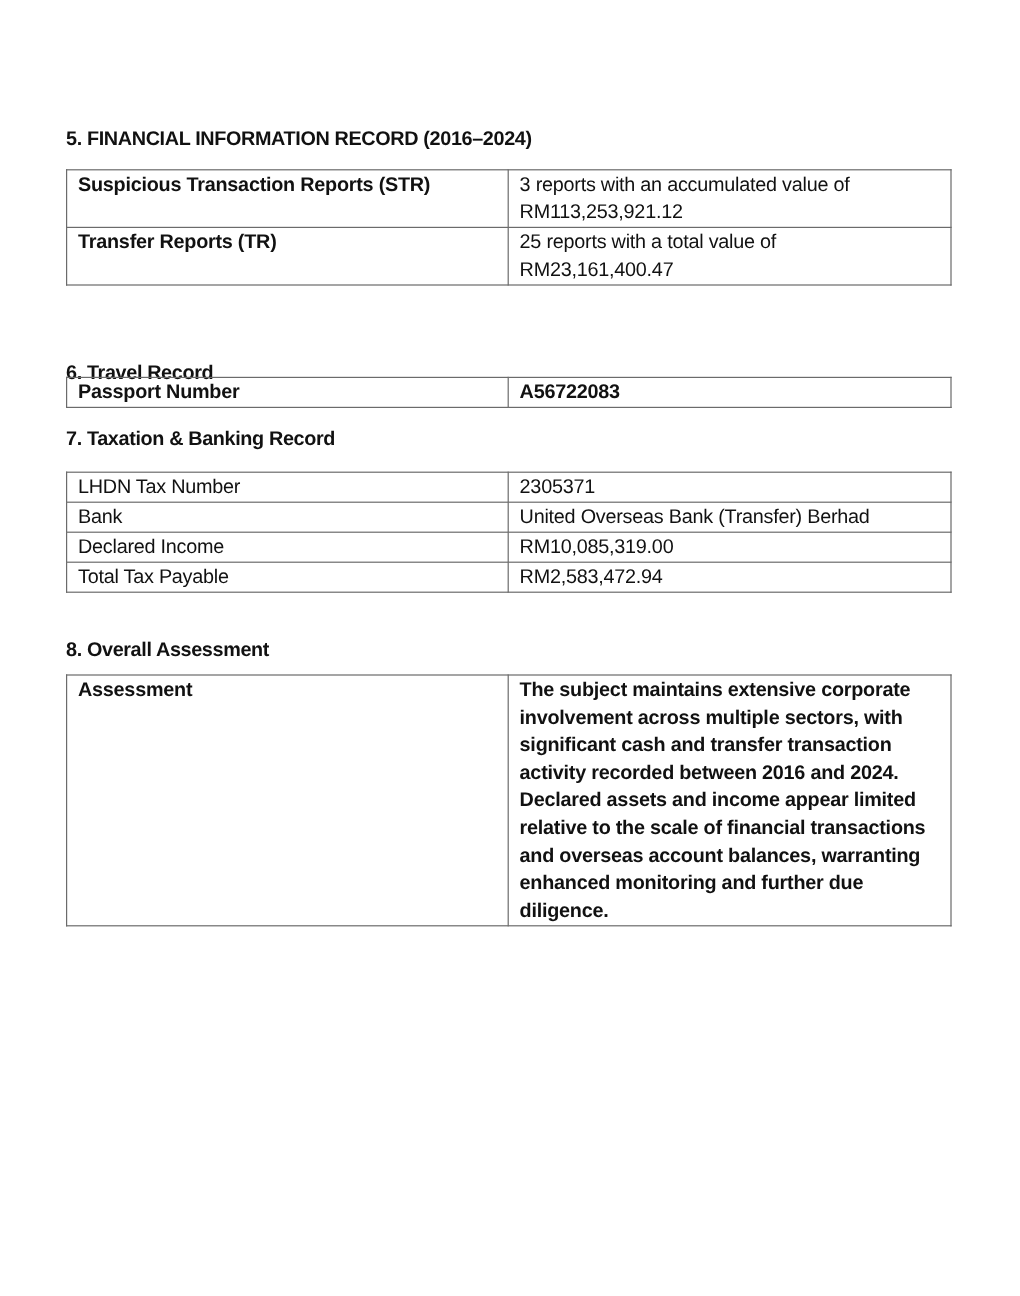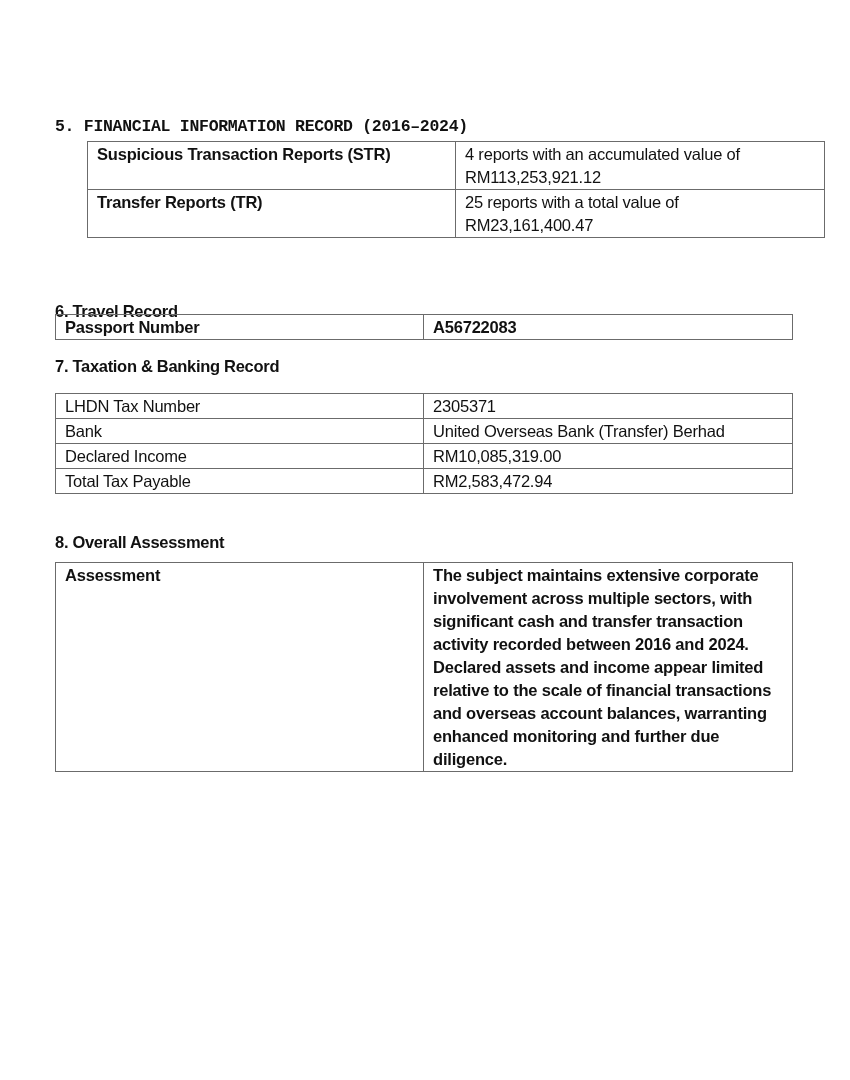--- a/index.html
+++ b/index.html
@@ -48,26 +48,26 @@
     table.rec td.k { width: 349px; }
     table.rec td.k.bold { font-weight: bold; }
     table.rec td.v { width: 350px; }
     .single td { line-height: 21px; }
   </style>
 </head>
 <body>
 
 <div class="page">
 
-  <div class="section-title" style="top:117px;font-family:Liberation Mono, monospace;">5. FINANCIAL INFORMATION RECORD (2016–2024)</div>
-  <table class="rec" style="top:141px;margin-left:32px;">
+  <div class="section-title" style="top:106px;">5. FINANCIAL INFORMATION RECORD (2016–2024)</div>
+  <table class="rec" style="top:141px;">
     <tbody>
         <tr>
       <td class="k bold">Suspicious Transaction Reports (STR)</td>
-      <td class="v"><span>4 reports with an accumulated value of</span><br><span>RM113,253,921.12</span></td>
+      <td class="v"><span>3 reports with an accumulated value of</span><br><span>RM113,253,921.12</span></td>
     </tr>
     <tr>
       <td class="k bold">Transfer Reports (TR)</td>
       <td class="v"><span>25 reports with a total value of</span><br><span>RM23,161,400.47</span></td>
     </tr>
   </tbody>
     </table>
 
   <div class="section-title" style="top:301px;">6. Travel Record</div>
   <table class="rec single" style="top:314px;font-weight:bold;">

